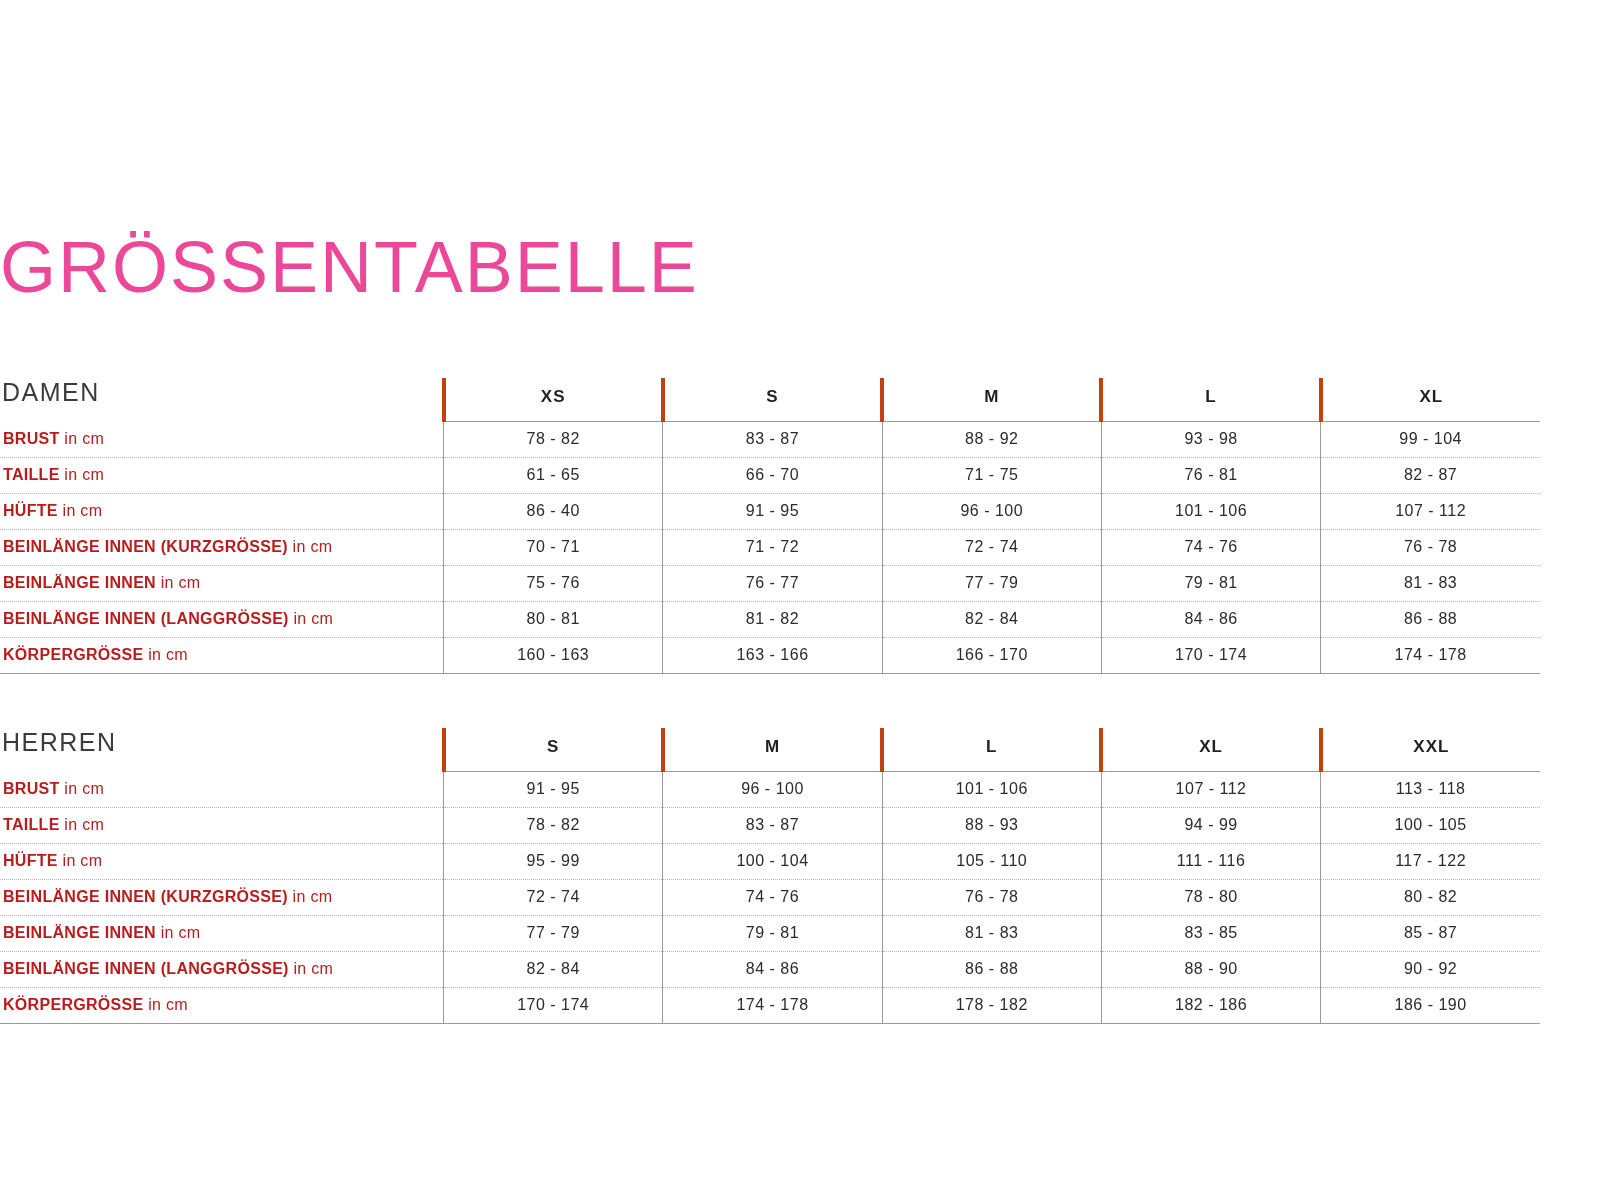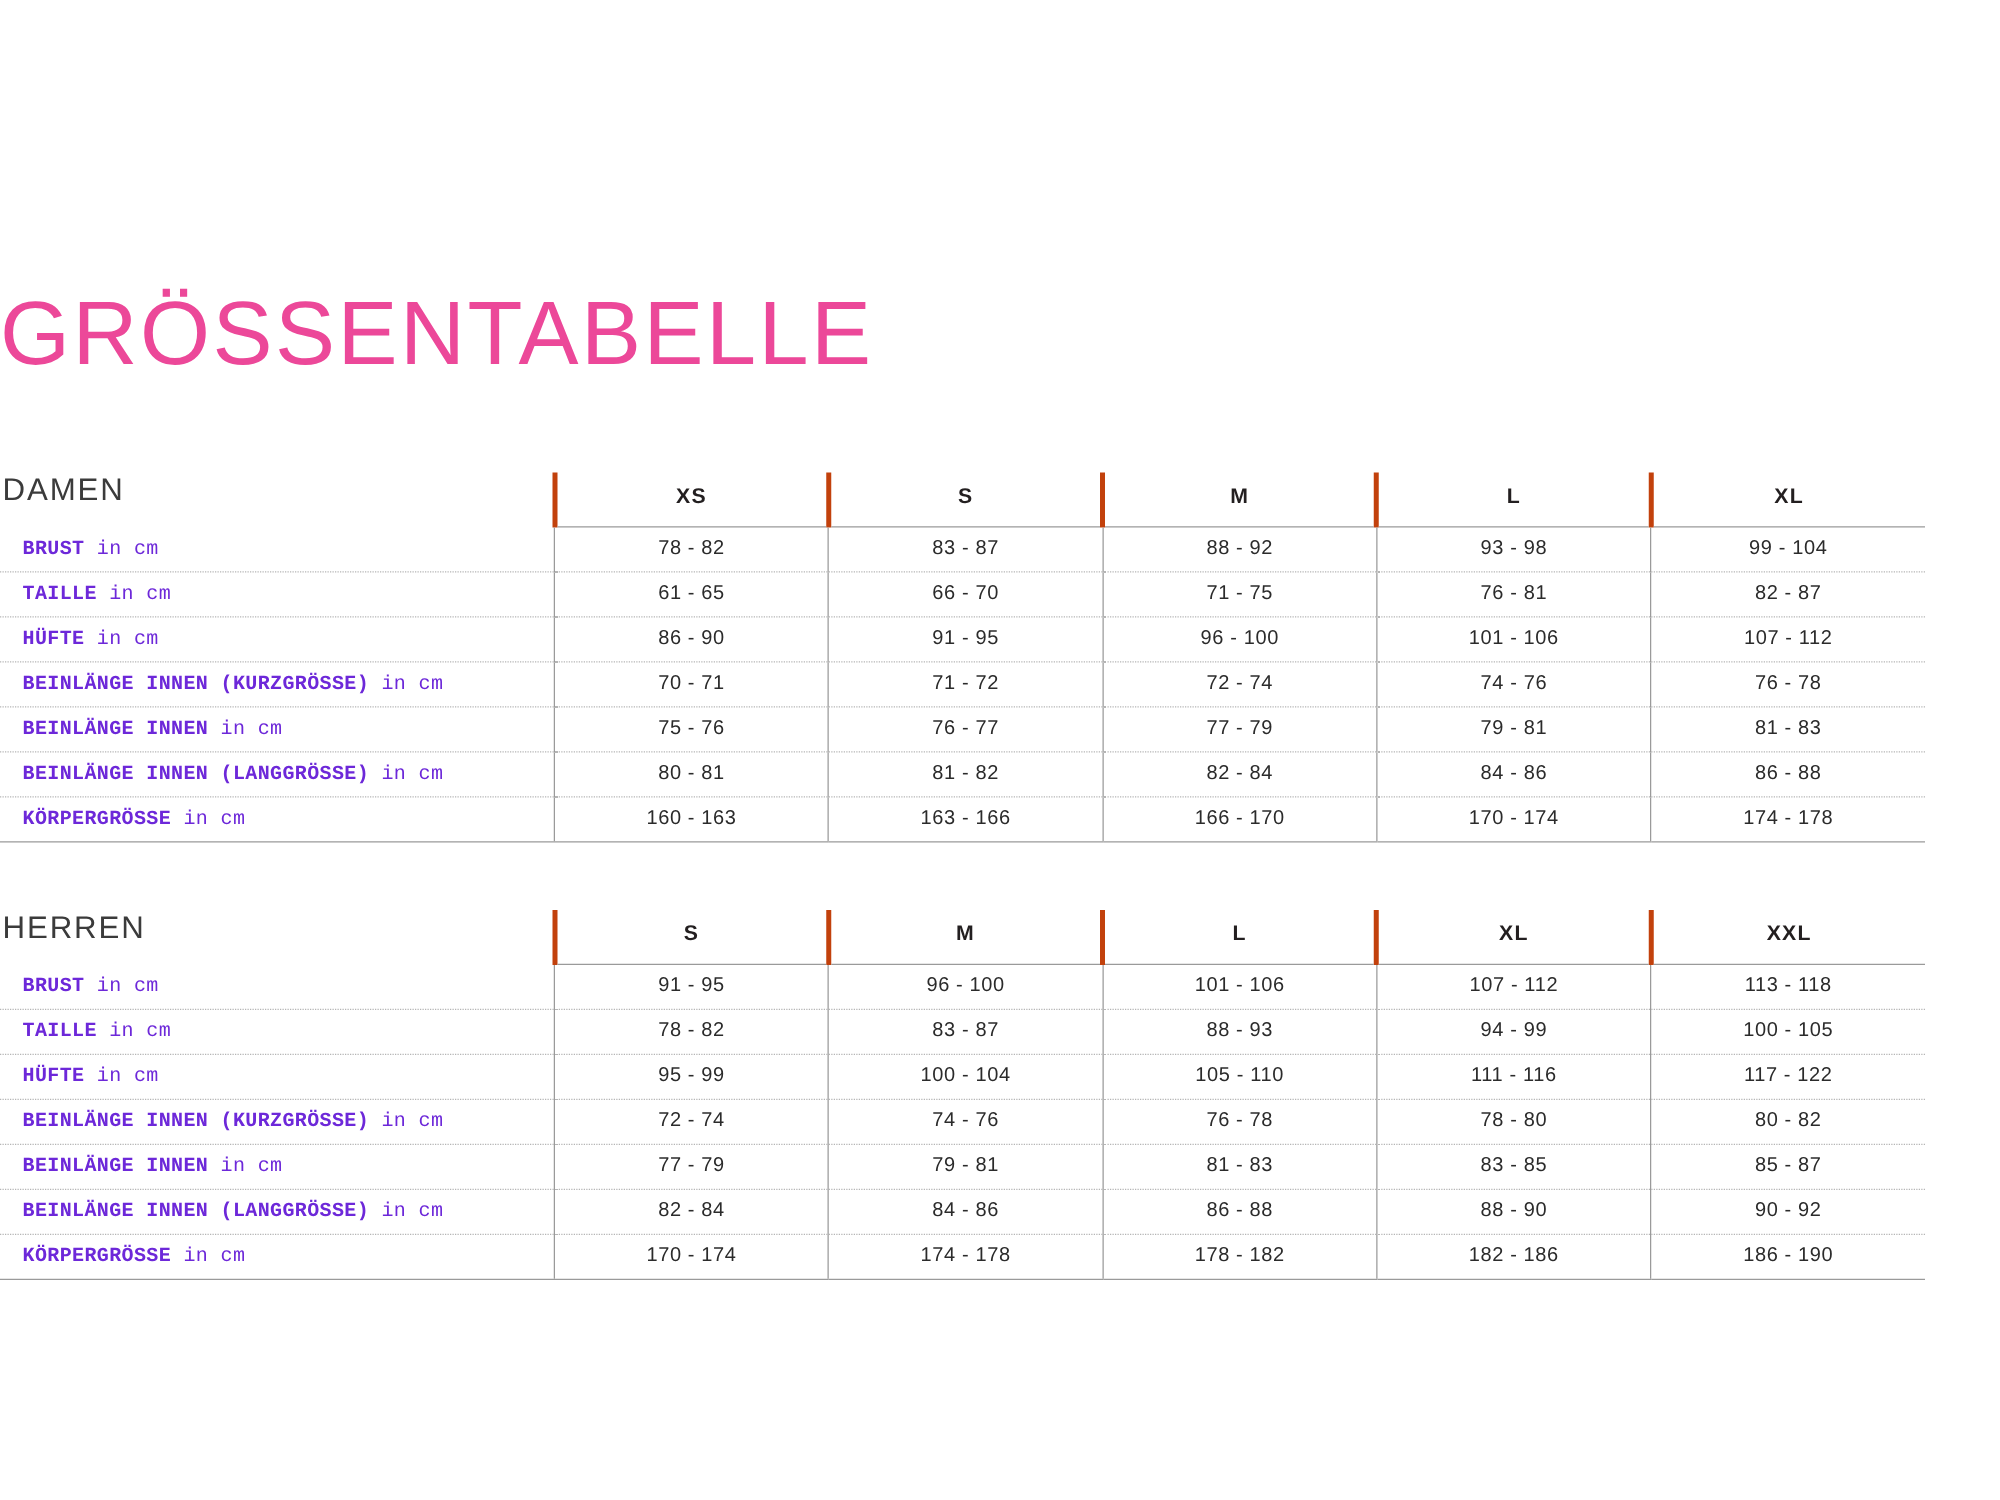--- a/index.html
+++ b/index.html
@@ -74,26 +74,25 @@
   tbody tr td {
     border-bottom: 1px dotted #b5b5b5;
     height: 33px;
     font-size: 16px;
   }
   tbody tr:last-child td {
     border-bottom: 1px solid #9a9a9a;
   }
   td.rowlabel {
     text-align: left;
-    color: #6d28d9;
+    color: #b91c1c;
     font-weight: bold;
     letter-spacing: 0.3px;
-    padding-left: 18px;
+    padding-left: 3px;
     white-space: nowrap;
-    font-family: Liberation Mono, monospace;
   }
   td.rowlabel .unit {
     font-weight: normal;
   }
   td.val {
     text-align: center;
     border-left: 1px solid #9a9a9a;
     color: #2b2b2b;
     font-weight: normal;
     letter-spacing: 0.5px;
@@ -138,21 +137,21 @@
         <tr>
           <td class="rowlabel"><span>TAILLE</span><span class="unit"> in cm</span></td>
           <td class="val">61 - 65</td>
           <td class="val">66 - 70</td>
           <td class="val">71 - 75</td>
           <td class="val">76 - 81</td>
           <td class="val">82 - 87</td>
         </tr>
         <tr>
           <td class="rowlabel"><span>HÜFTE</span><span class="unit"> in cm</span></td>
-          <td class="val">86 - 90</td>
+          <td class="val">86 - 40</td>
           <td class="val">91 - 95</td>
           <td class="val">96 - 100</td>
           <td class="val">101 - 106</td>
           <td class="val">107 - 112</td>
         </tr>
         <tr>
           <td class="rowlabel"><span>BEINLÄNGE INNEN (KURZGRÖSSE)</span><span class="unit"> in cm</span></td>
           <td class="val">70 - 71</td>
           <td class="val">71 - 72</td>
           <td class="val">72 - 74</td>

